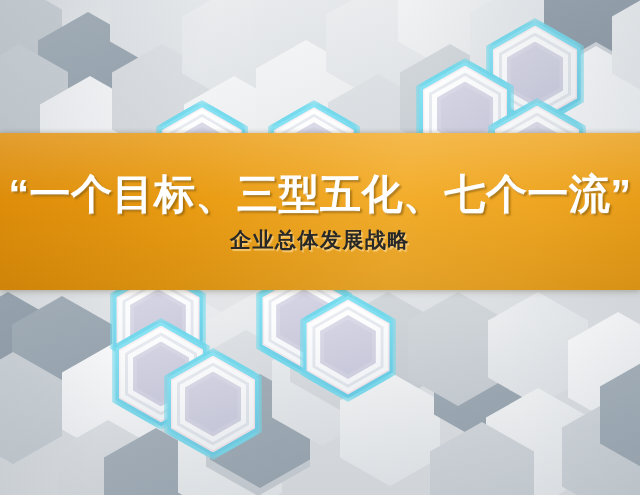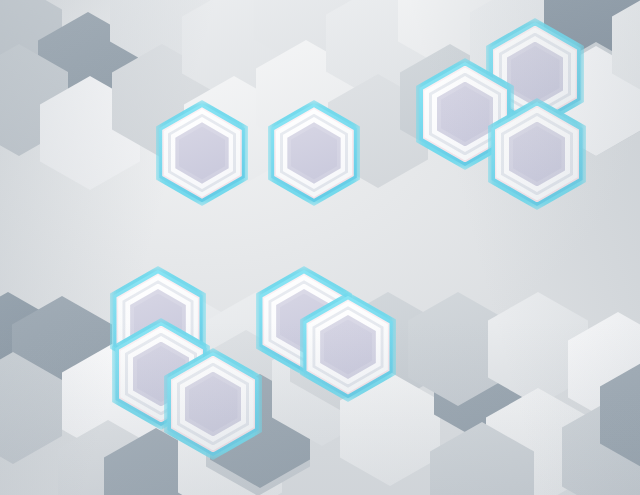--- a/index.html
+++ b/index.html
@@ -261,14 +261,18 @@
       <div class="ring r-w1"></div>
         <div class="ring r-gap"></div>
         <div class="ring r-w2"></div>
       <div class="ring r-core"></div>
         <div class="ring r-core2"></div>
     </div>
   </div>
 
   <div class="bg-vignette"></div>
 
+  <div class="band" style="top:133px; height:157px;">
+    <div class="band-title">“一个目标、三型五化、七个一流”</div>
+    <div class="band-sub">企业总体发展战略</div>
+  </div>
 
 </div>
 
 </body></html>

